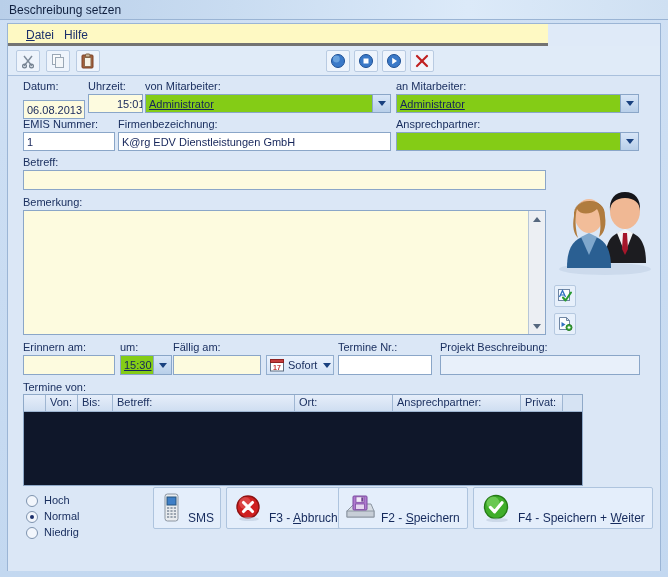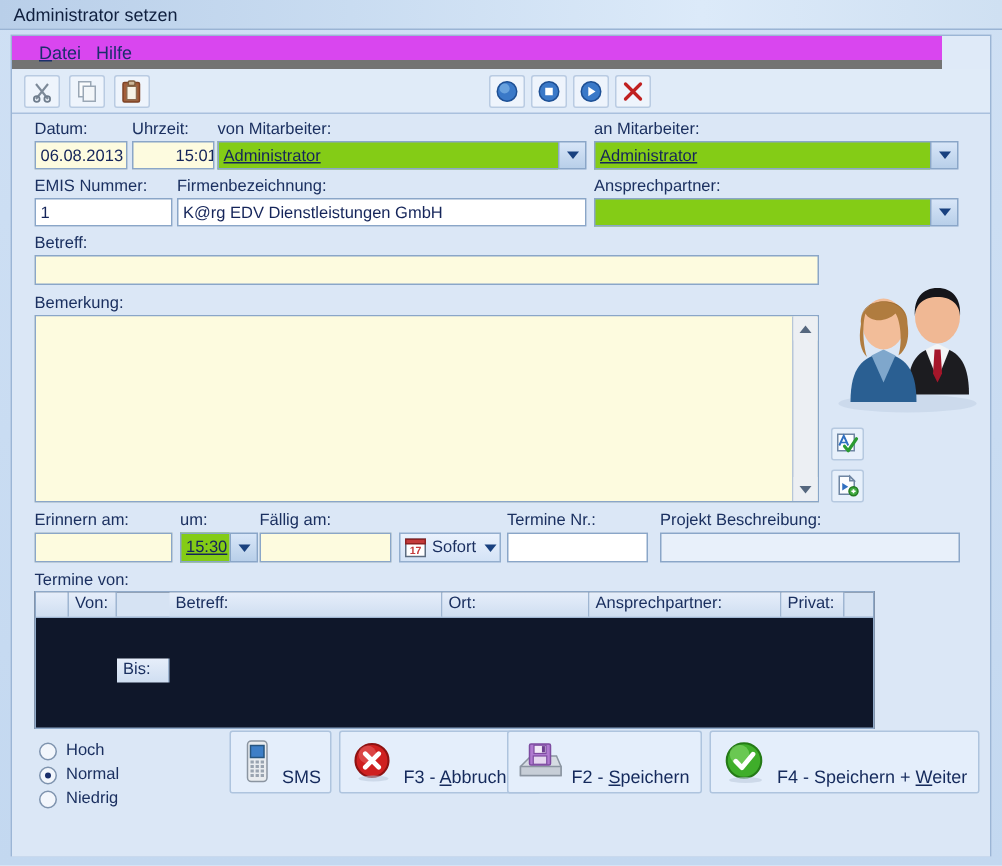--- a/index.html
+++ b/index.html
@@ -36,23 +36,23 @@
   
   .client {
     position: absolute; left: 7px; top: 23px;
     width: 654px; height: 548px;
     background: #dfeaf8;
     border: 1px solid #9bb5d5;
   }
 
   
   .menubar {
-    position: absolute; left: 0; top: 0; width: 620px; height: 22px;
-    background: #d946ef;
-    border-bottom: 6px solid #737373;
+    position: absolute; left: 0; top: 0; width: 540px; height: 22px;
+    background: #fef9c3;
+    border-bottom: 3px solid #737373;
   }
   .menu-item {
     position: absolute; top: 4px;
     font-size: 12px; color: #1b2f6b;
     padding: 0 4px;
     cursor: default;
   }
   .menu-item u { text-decoration: underline; }
 
   
@@ -228,21 +228,21 @@
   .act .txt u { text-decoration: underline; }
 
   svg { display: block; }
 </style>
 </head>
 <body>
 
 <div class="window">
 
   <div class="titlebar">
-    <div class="titlebar-text">Administrator setzen</div>
+    <div class="titlebar-text">Beschreibung setzen</div>
   </div>
 
   <div class="client">
 
     <div class="menubar">
       <div class="menu-item" style="left:14px;"><u>D</u><span>atei</span></div>
       <div class="menu-item" style="left:52px;"><span>Hilfe</span></div>
     </div>
 
     <div class="toolbar">
@@ -311,21 +311,21 @@
       </div>
     </div>
 
     <div class="panel">
 
       <div class="lbl" style="left:15px; top:4px;">Datum:</div>
       <div class="lbl" style="left:80px; top:4px;">Uhrzeit:</div>
       <div class="lbl" style="left:137px; top:4px;">von Mitarbeiter:</div>
       <div class="lbl" style="left:388px; top:4px;">an Mitarbeiter:</div>
 
-      <div class="fld" style="left:15px; top:18px; width:62px; height:19px;">06.08.2013</div>
+      <div class="fld" style="left:15px; top:24px; width:62px; height:19px;">06.08.2013</div>
       <div class="fld" style="left:80px; top:18px; width:55px; height:19px;padding-left:28px;">15:01:28</div>
 
       <div class="combo" style="left:137px; top:18px; width:246px; height:19px;">
         <div class="cbox">Administrator</div>
         <div class="carrow">
           <span class="tri-down"></span>
         </div>
       </div>
 
       <div class="combo" style="left:388px; top:18px; width:243px; height:19px;">
@@ -439,21 +439,21 @@
       <div class="fld white" style="left:330px; top:279px; width:94px; height:20px; padding-right:24px;"></div>
 
       <div class="fld ro" style="left:432px; top:279px; width:200px; height:20px;"></div>
 
       <div class="lbl" style="left:15px; top:305px;">Termine von:</div>
 
       <div class="grid" style="left:15px; top:318px; width:560px; height:92px;">
         <div class="grid-head">
           <div class="gh" style="left:0px;   width:22px;"></div>
           <div class="gh" style="left:22px;  width:32px;">Von:</div>
-          <div class="gh" style="left:54px;  width:35px;margin-top:44px;">Bis:</div>
+          <div class="gh" style="left:54px;  width:35px;">Bis:</div>
           <div class="gh" style="left:89px;  width:182px;">Betreff:</div>
           <div class="gh" style="left:271px; width:98px;">Ort:</div>
           <div class="gh" style="left:369px; width:128px;">Ansprechpartner:</div>
           <div class="gh" style="left:497px; width:42px;">Privat:</div>
         </div>
       </div>
 
       <div class="radio-row" style="left:18px; top:418px; width:110px; height:52px;">
         <span class="rad" style="left:0px; top:1px;"></span>
         <span class="rad-lbl" style="left:18px; top:0px;text-align:center;">Hoch</span>

